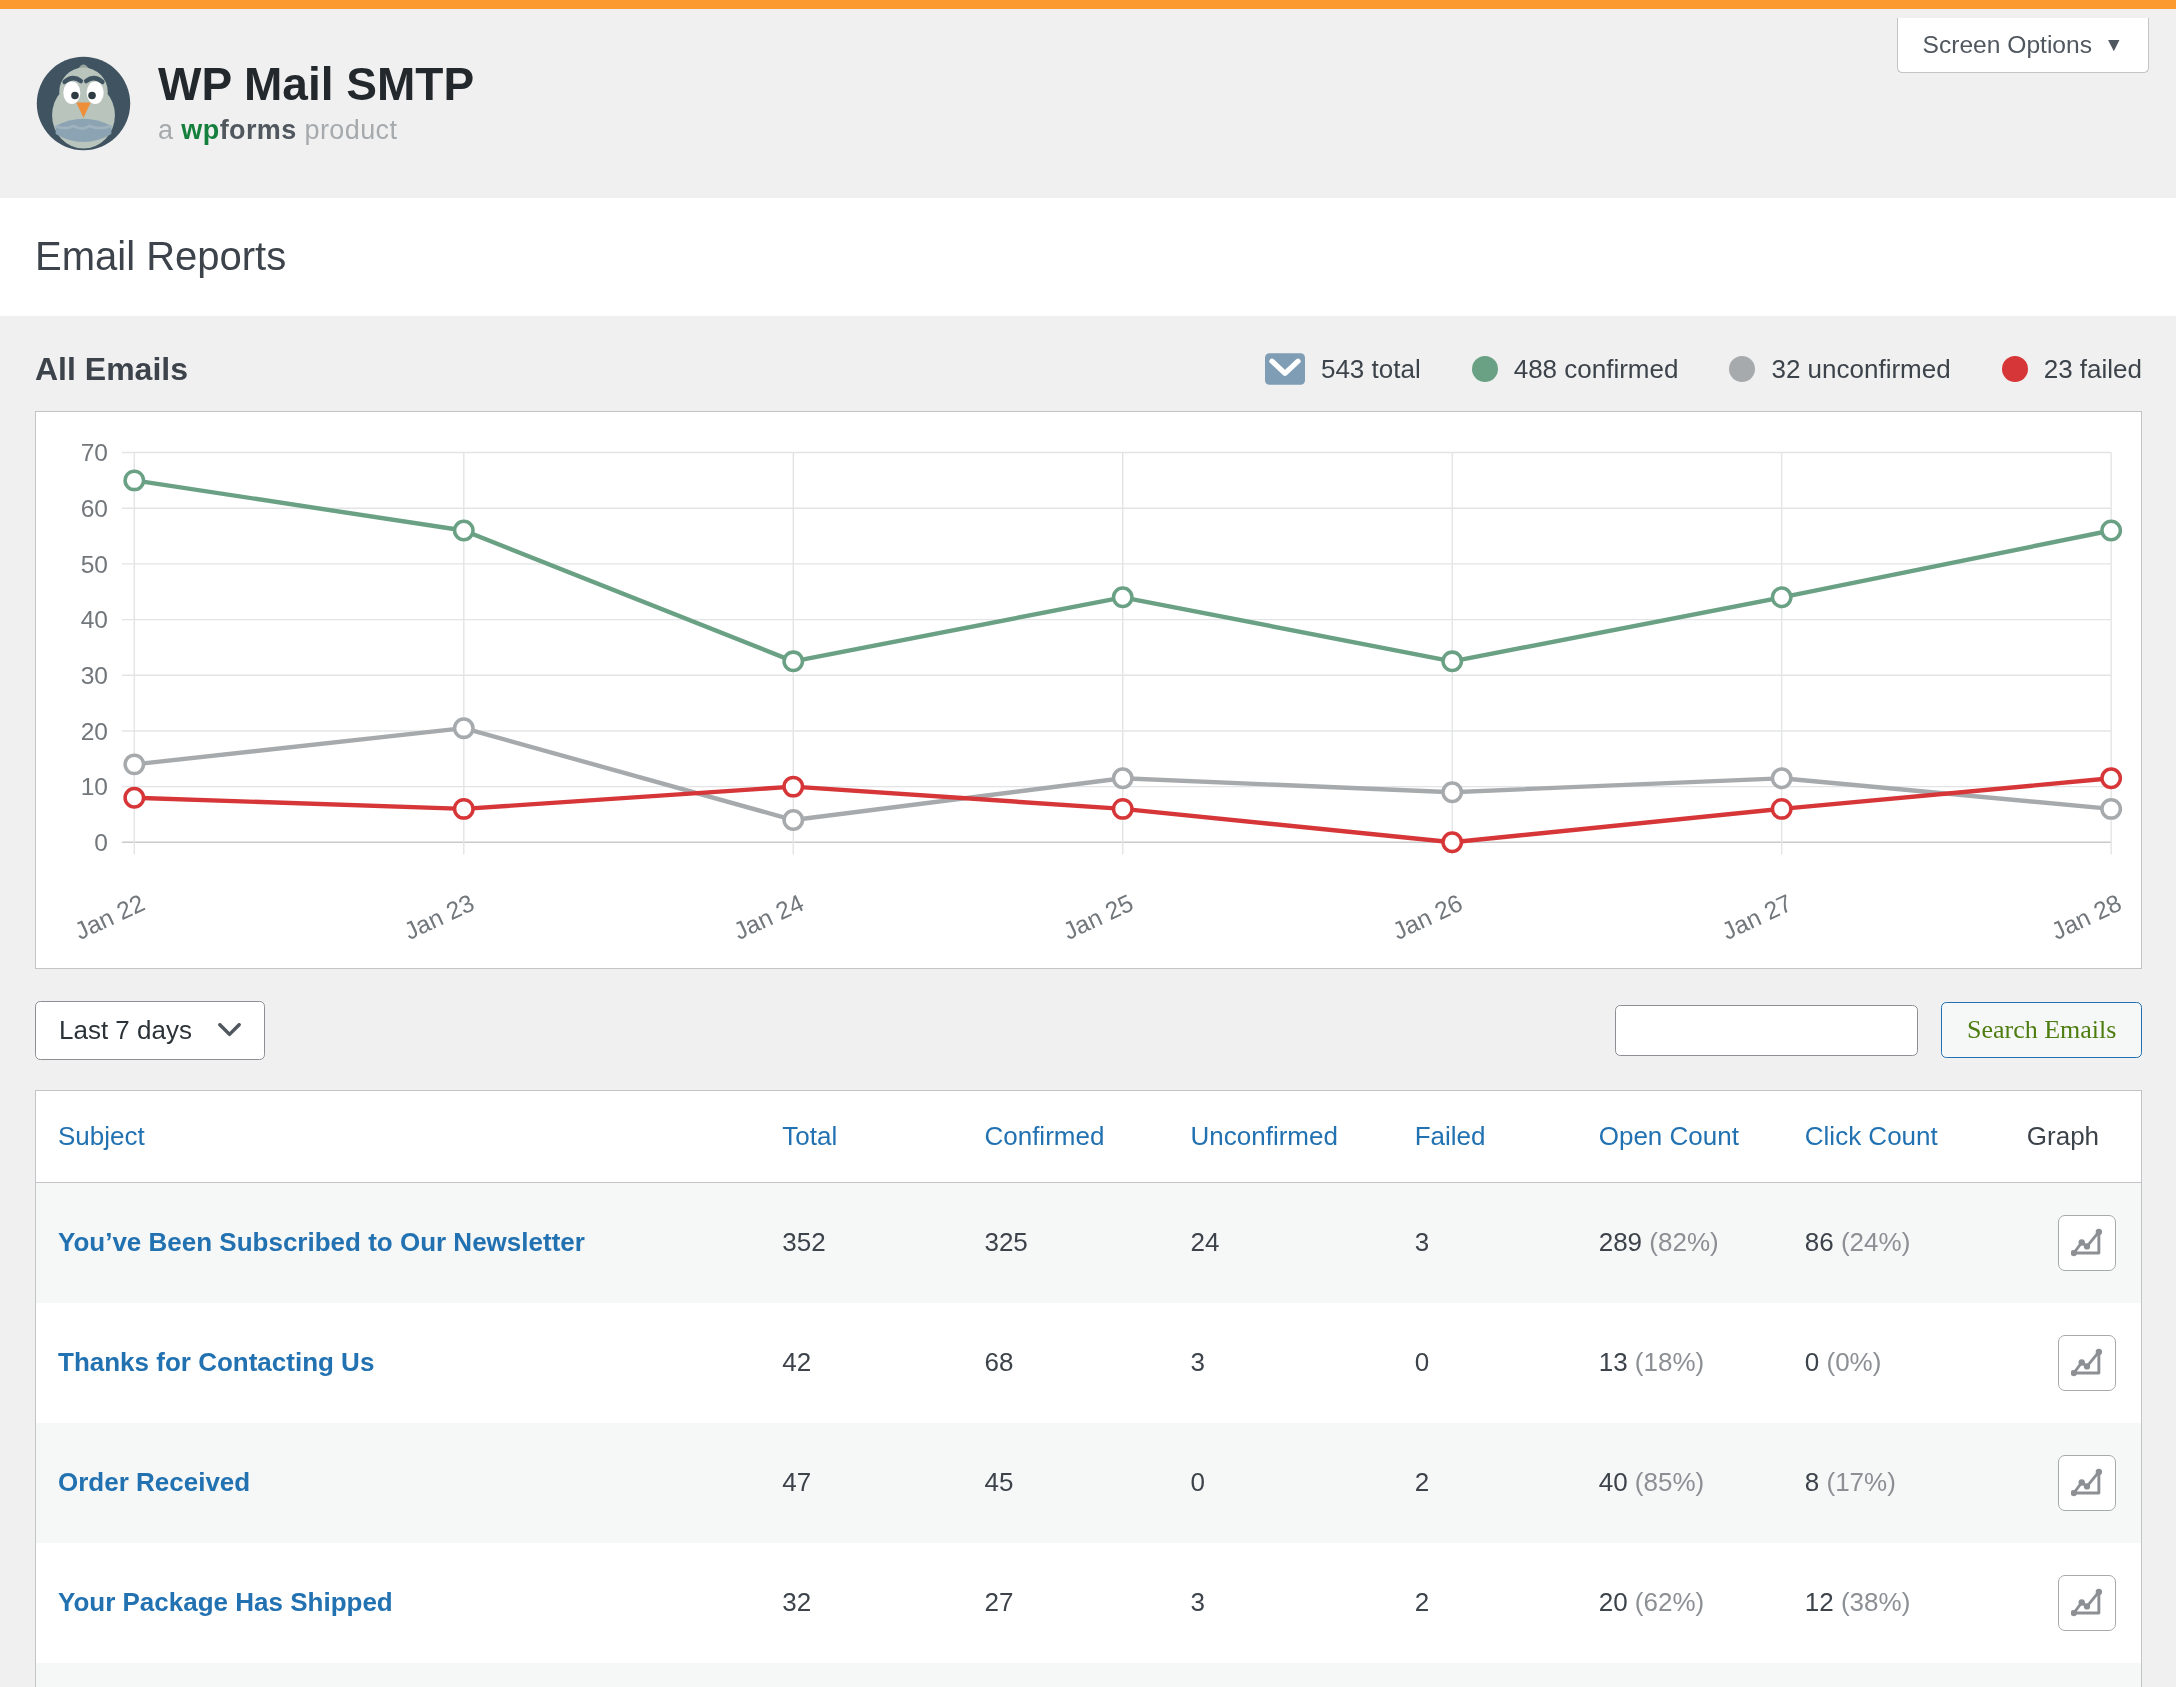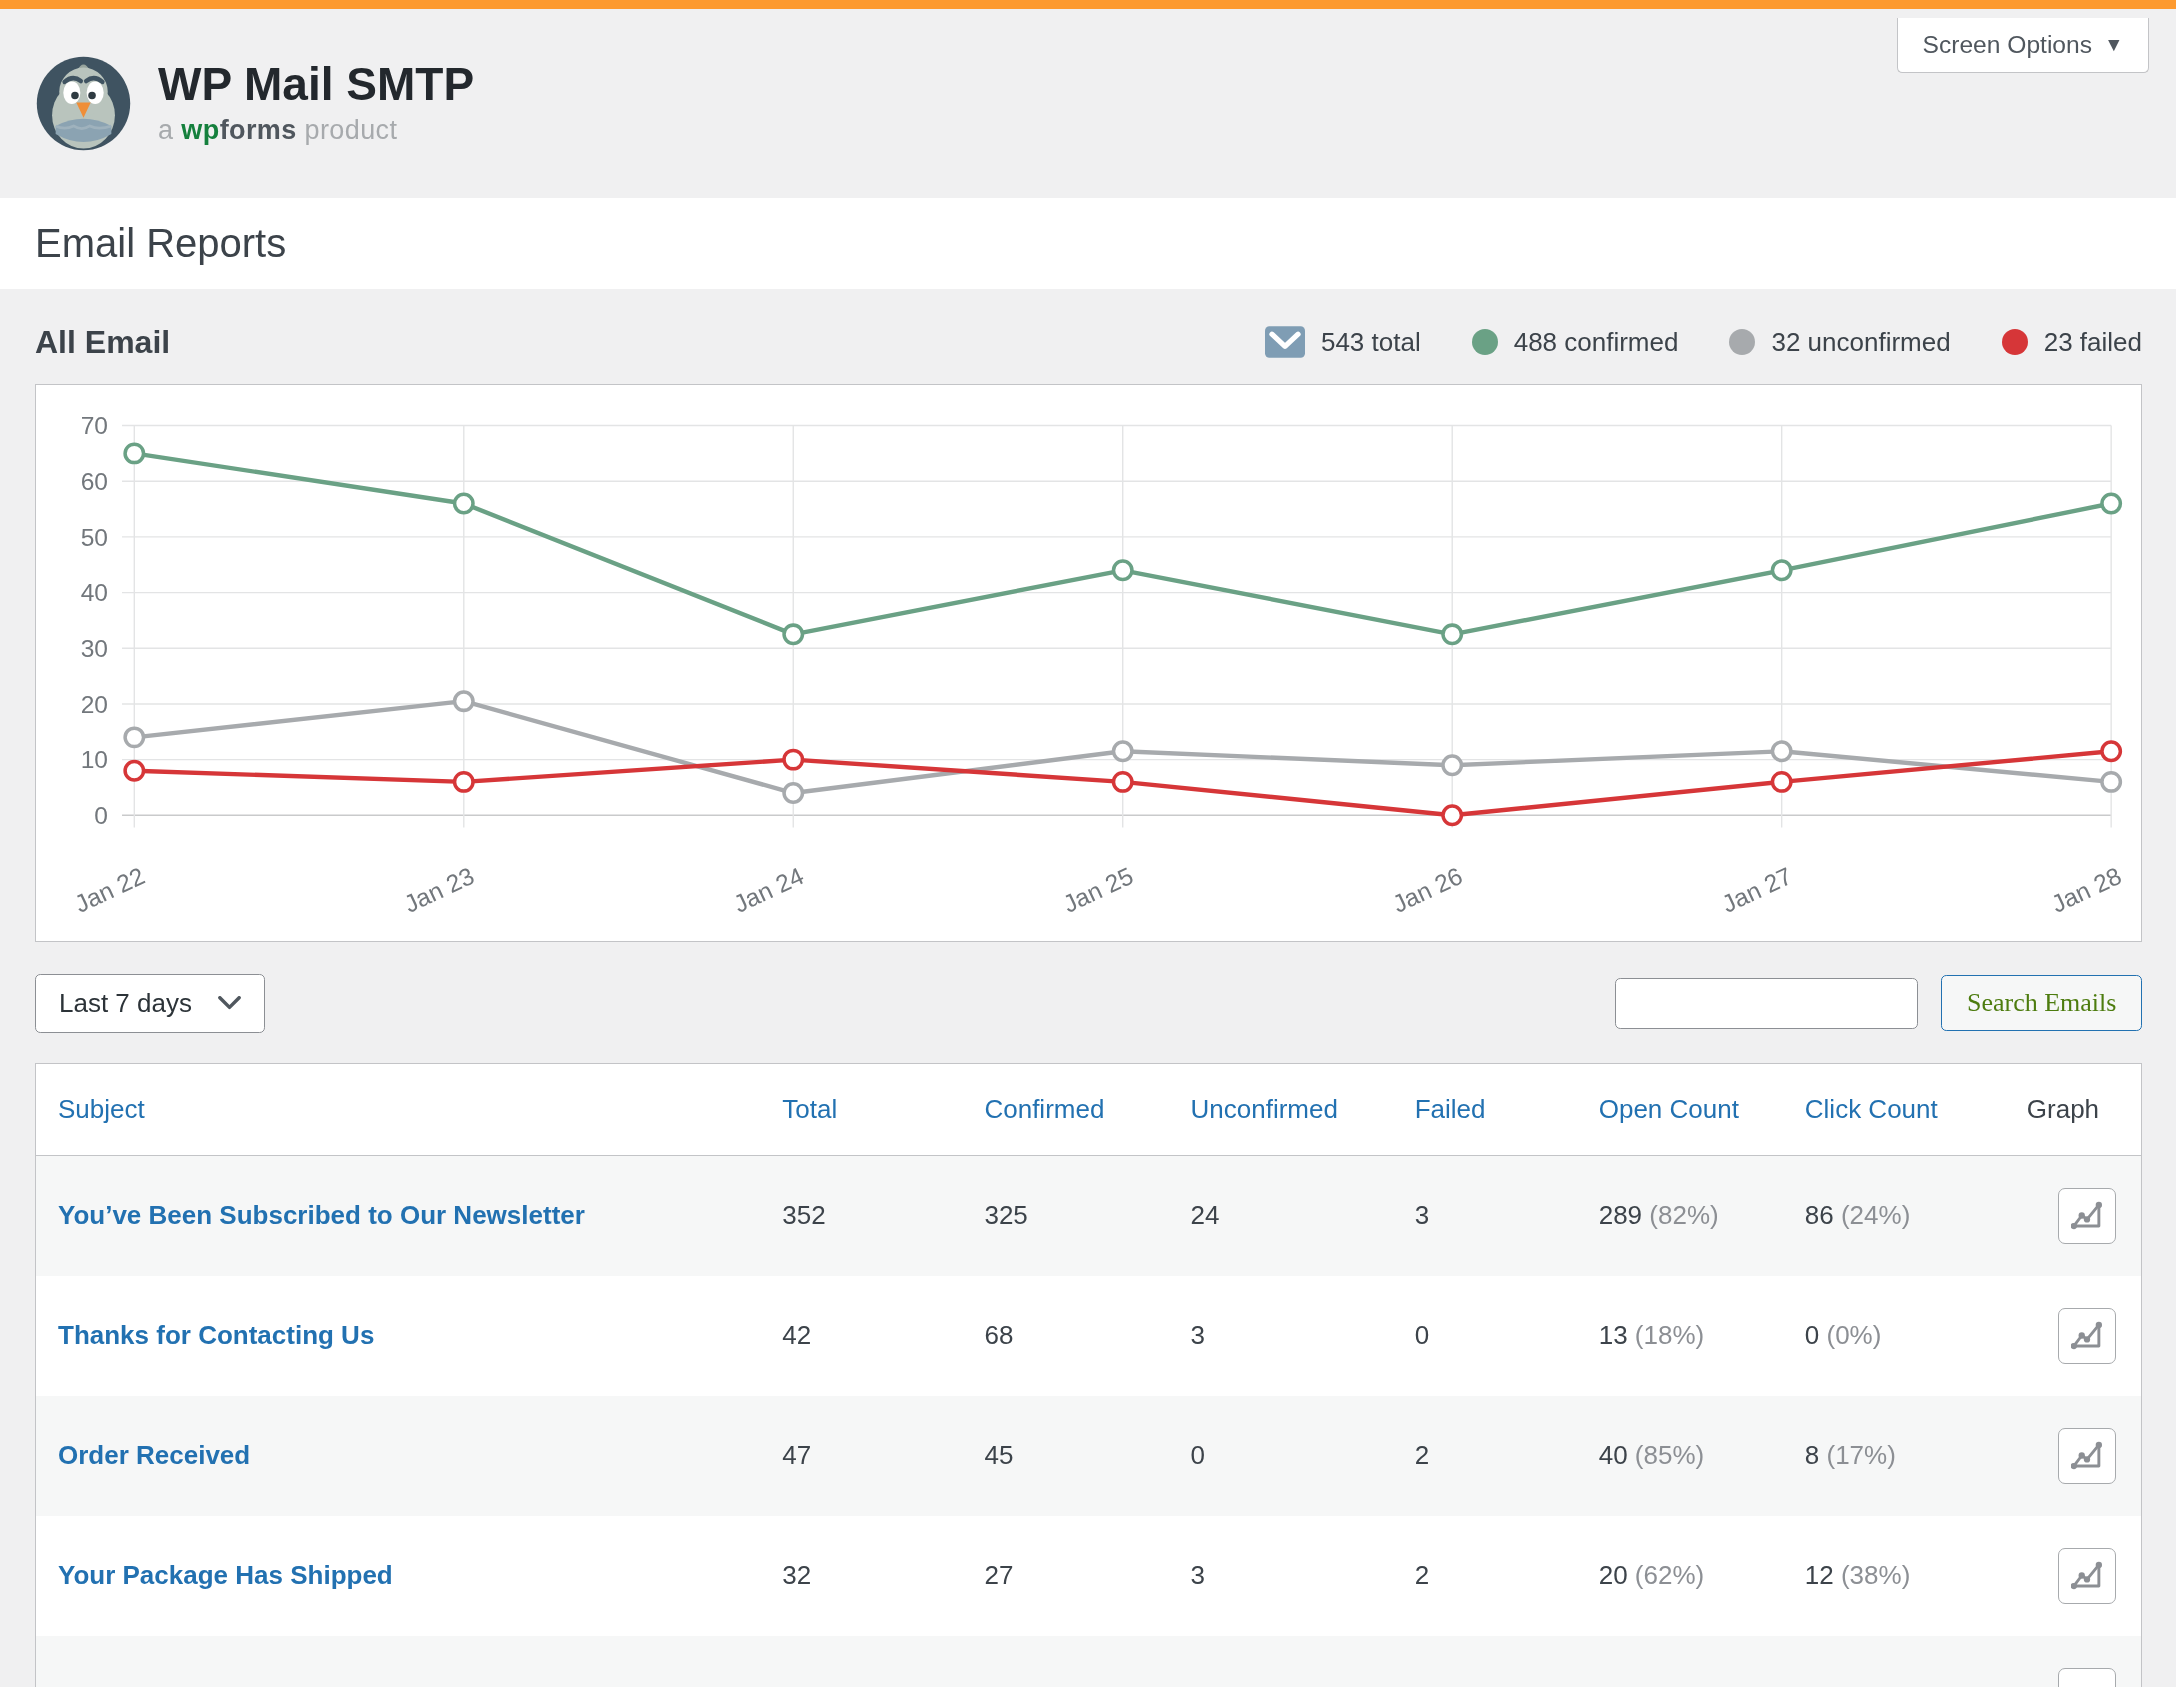--- a/index.html
+++ b/index.html
@@ -18,21 +18,21 @@
   .brand-tag{margin-top:7px;font-size:27px;color:#a7aaad;letter-spacing:0.4px;}
   .brand-tag .wp{color:#15803d;font-weight:700;}
   .brand-tag .forms{color:#50575e;font-weight:700;}
   .screen-options{
     position:absolute;top:8.8px;right:28px;background:#fff;border:0.9px solid #c3c4c7;border-top:none;
     border-radius:0 0 5.3px 5.3px;padding:13px 24.6px;font-size:24.6px;color:#50575e;
     display:flex;align-items:center;gap:12.3px;cursor:pointer;
   }
   .screen-options .tri{font-size:19.3px;line-height:1;color:#50575e;}
   
-  .page-title-band{background:#fff;height:91px;display:flex;align-items:center;padding:0 35px;}
+  .page-title-band{background:#fff;height:118px;display:flex;align-items:center;padding:0 35px;}
   .page-title{font-size:40px;font-weight:400;color:#3c434a;}
   
   .main{padding:35px 35px 0;}
   .section-head{display:flex;align-items:center;justify-content:space-between;margin-bottom:23px;}
   .section-title{font-size:32px;font-weight:700;color:#3c434a;}
   .legend{display:flex;align-items:center;gap:51px;}
   .legend-item{display:flex;align-items:center;gap:16px;font-size:26px;color:#3c434a;}
   .dot{width:26px;height:26px;border-radius:50%;}
   .dot-confirmed{background:#6aa185;}
   .dot-unconfirmed{background:#a7aaad;}
@@ -112,21 +112,21 @@
   </div>
 </div>
 
 <div class="page-title-band">
   <div class="page-title">Email Reports</div>
 </div>
 
 <div class="main">
 
   <div class="section-head">
-    <div class="section-title">All Email</div>
+    <div class="section-title">All Emails</div>
     <div class="legend">
       <div class="legend-item">
         <svg class="envelope" viewBox="0 0 46 36">
           <rect x="0" y="0" width="46" height="36" rx="5" fill="#7f9db4"></rect>
           <path d="M8 9 L23 23 L38 9" fill="none" stroke="#ffffff" stroke-width="6" stroke-linecap="round" stroke-linejoin="round"></path>
         </svg>
         <span>543 total</span>
       </div>
       <div class="legend-item">
         <span class="dot dot-confirmed"></span>

